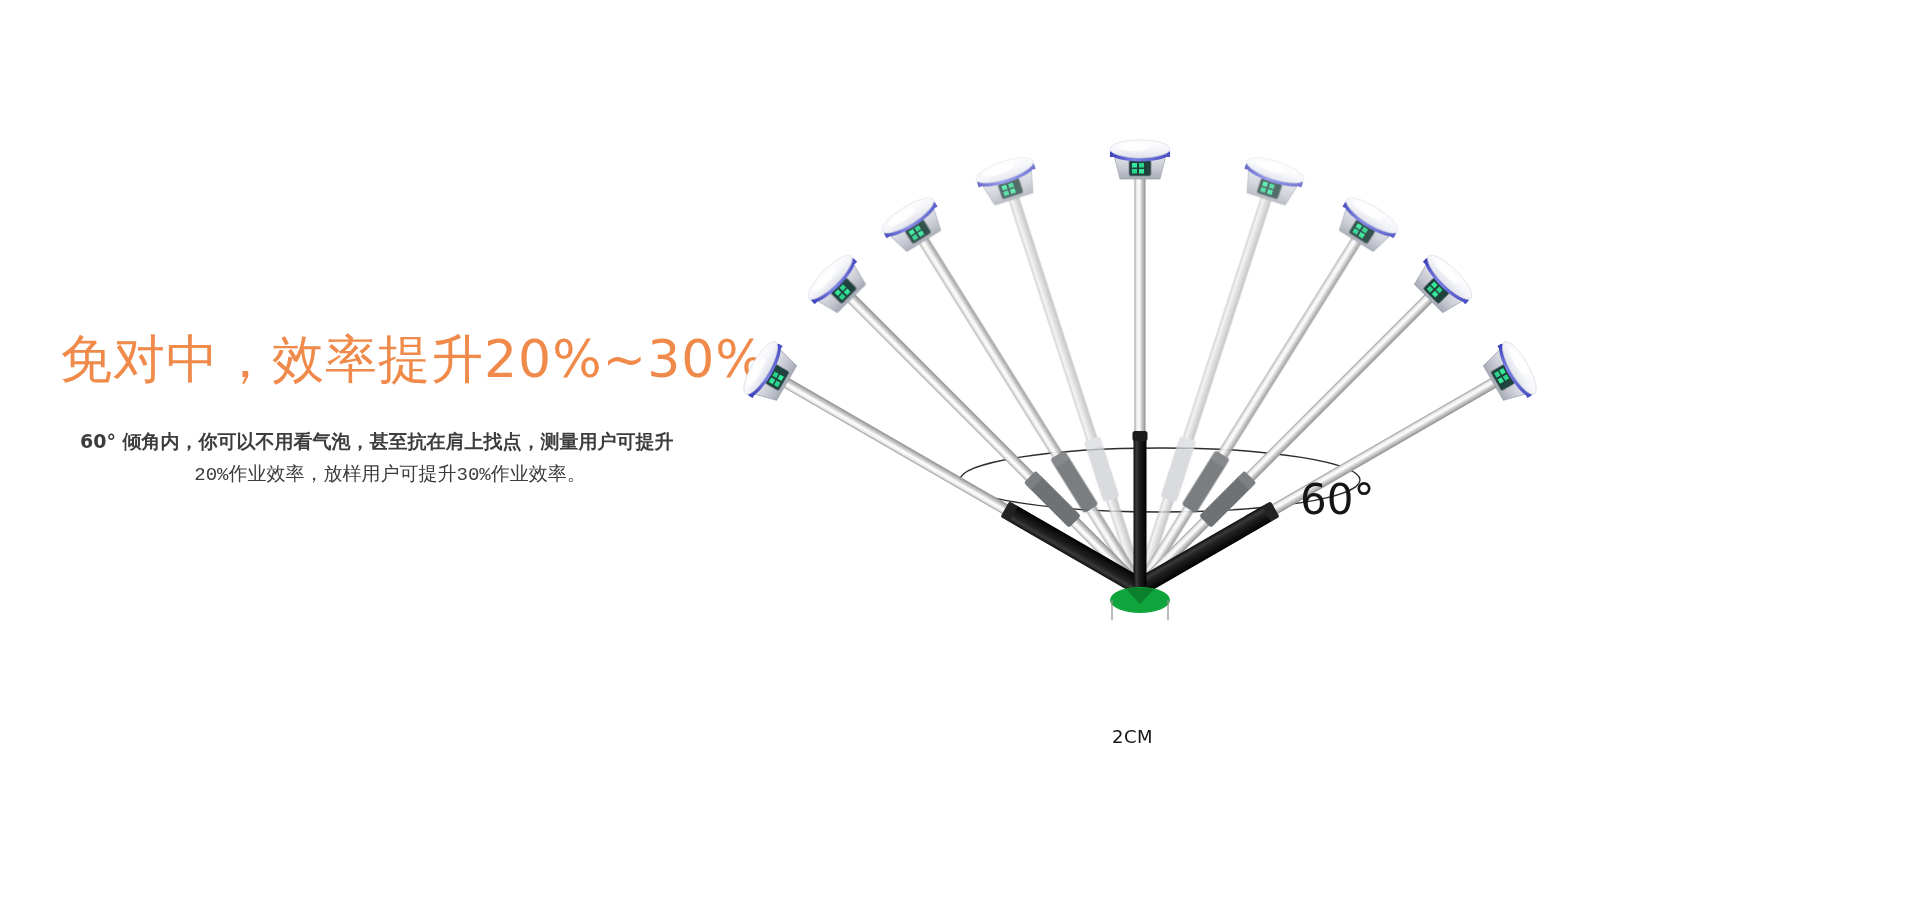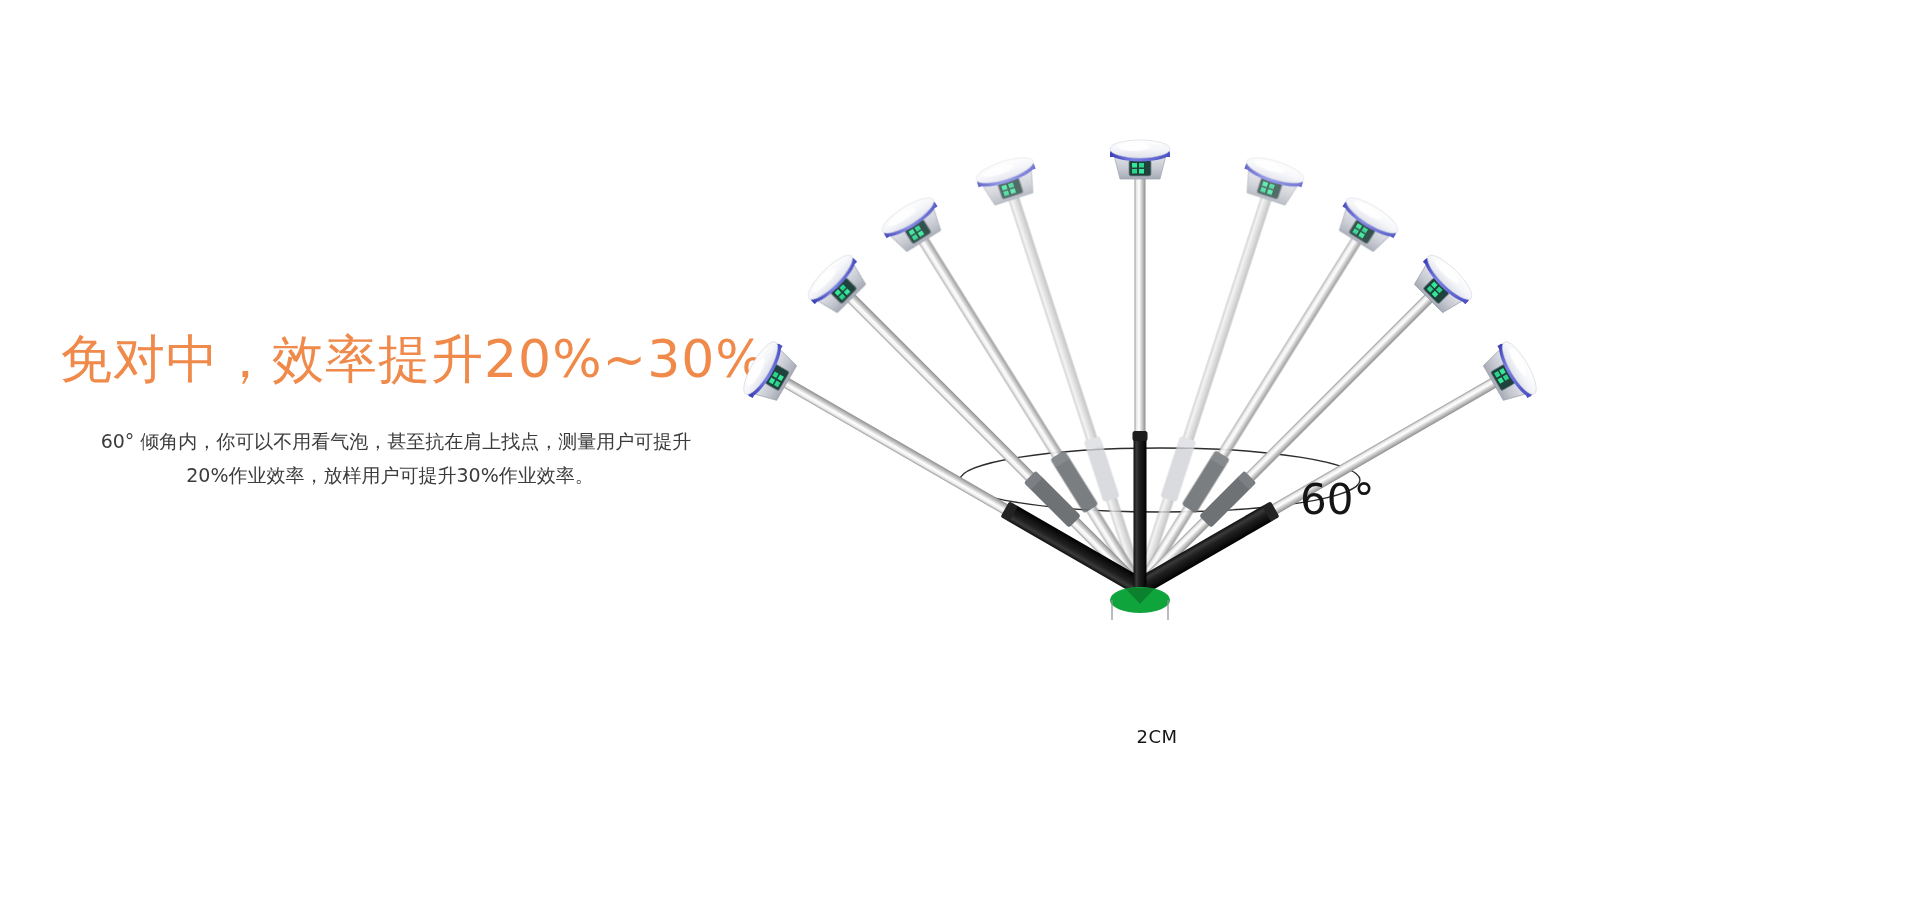--- a/index.html
+++ b/index.html
@@ -32,22 +32,22 @@
   }
   .body-copy{
     font-size:19px;
     line-height:34px;
     color:#3c3c3c;
     font-weight:400;
     margin:0;
     padding:0 8px;
   }
   .body-copy .ln{display:block;}
-  .ln1{text-align:center;padding-left:12px;}
-  .ln2{}
+  .ln1{text-align:left;padding-left:12px;font-weight:bold;}
+  .ln2{font-family:Liberation Mono, monospace;}
 
   
   .diagram{
     position:absolute;
     left:700px;top:0;
     width:1220px;height:666px;
   }
   .diagram svg{display:block;width:1220px;height:907px;}
 
   .angle-label{
@@ -58,21 +58,20 @@
     color:#151515;
     font-weight:400;
     letter-spacing:0px;
     white-space:nowrap;
   }
   .cm-label{
     position:absolute;
     left:412px;
     top:726px;
     width:90px;
-    text-align:center;
     font-size:18px;
     color:#161616;
     letter-spacing:0.5px;
   }
 </style>
 </head>
 <body>
 
 <div id="stage">
 

